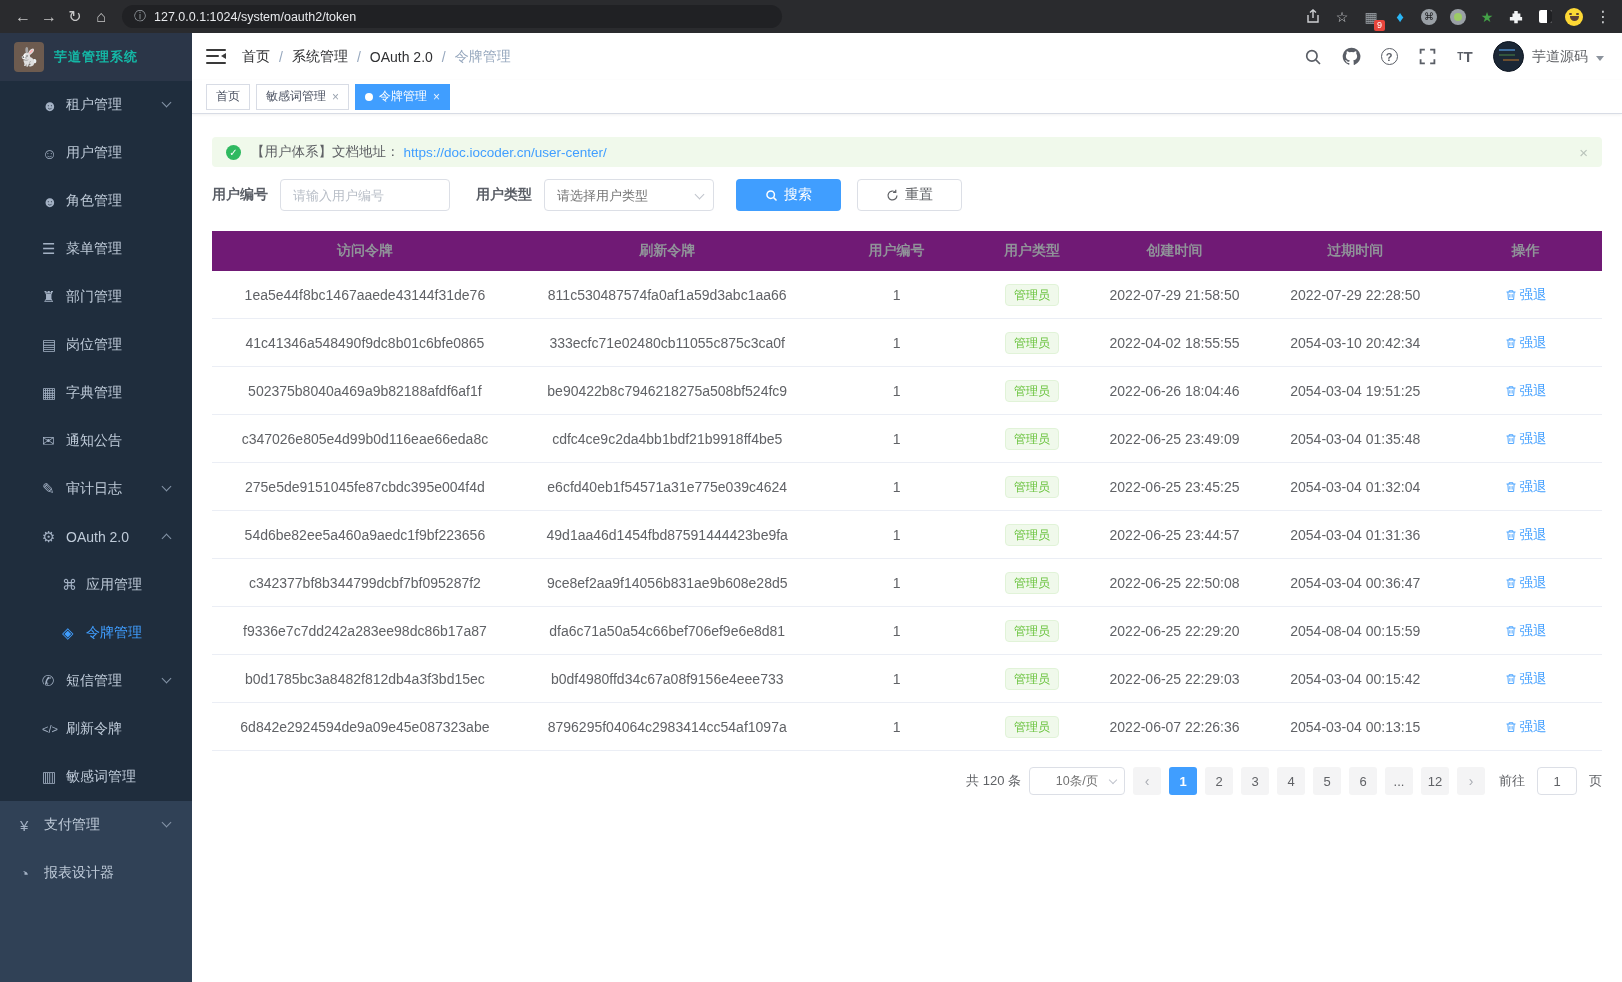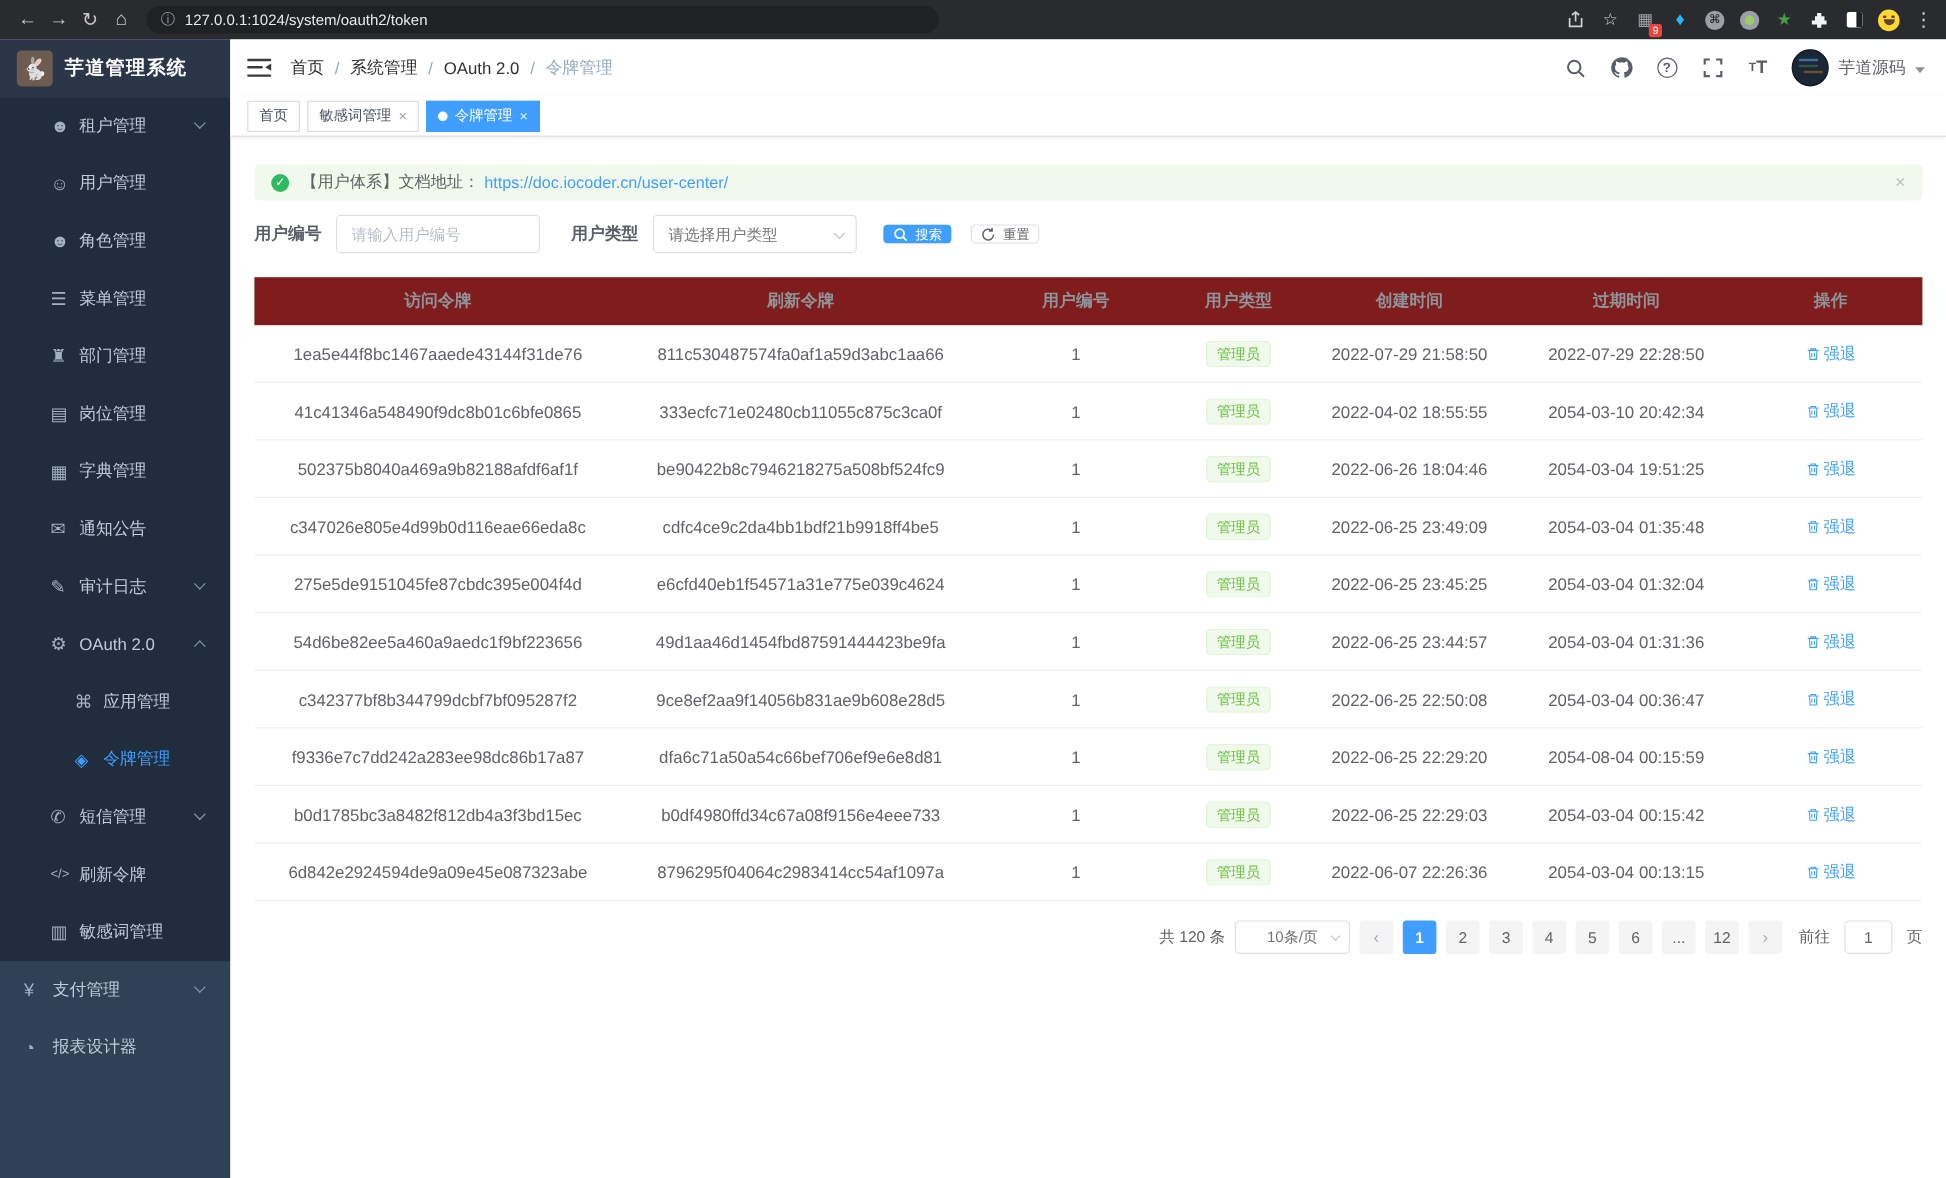--- a/index.html
+++ b/index.html
@@ -31,21 +31,21 @@
 
   
   .shell { display:flex; height:949px; }
 
   
   .sidebar { width:192px; background:#304156; color:#bfcbd9; flex:0 0 192px; display:flex; flex-direction:column; }
   .logo-row { height:48px; display:flex; align-items:center; padding-left:14px; background:#2b3648; }
   .logo-img { width:30px; height:30px; border-radius:4px; background:#6d5b4f; overflow:hidden; position:relative; flex:0 0 auto; }
   .logo-img::after { content:"🐇"; position:absolute; inset:0; display:flex; align-items:center; justify-content:center;
     font-size:18px; color:#f3e9dd; }
-  .logo-title { color:#ffffff; font-weight:bold; font-size:16px; margin-left:10px; letter-spacing:1px; }
+  .logo-title { color:#14b8a6; font-weight:bold; font-size:13px; margin-left:10px; letter-spacing:1px; }
   .menu { flex:1; overflow:hidden; font-size:14px; }
   .submenu-block { background:#1f2d3d; }
   .mi { height:48px; display:flex; align-items:center; cursor:pointer; position:relative; }
   .mi.sub  { padding-left:42px; }
   .mi.sub2 { padding-left:62px; }
   .mi.top  { padding-left:20px; }
   .mi-icon { width:24px; font-size:15px; color:#a3b1c4; text-align:left; flex:0 0 24px; }
   .mi-label { color:#bfcbd9; }
   .mi.active .mi-label, .mi.active .mi-icon { color:#409eff; }
   .caret { width:7px; height:7px; border-right:1.4px solid #8595a8; border-bottom:1.4px solid #8595a8;
@@ -105,28 +105,28 @@
   .alert-close { margin-left:auto; color:#b9c3bb; font-size:15px; cursor:pointer; }
 
   .filter-row { margin-top:12px; display:flex; align-items:center; height:32px; gap:12px; }
   .f-label { font-size:14px; font-weight:bold; color:#5a5e66; }
   .f-input, .f-select { width:170px; height:32px; border:1px solid #dcdfe6; border-radius:4px; padding:0 12px;
     font-size:13px; color:#606266; outline:none; font-family:inherit; }
   .f-input::placeholder { color:#b8bec7; }
   .f-select-wrap { position:relative; }
   .f-select-wrap .caret2 { position:absolute; right:11px; top:12px; width:7px; height:7px;
     border-right:1.3px solid #c0c4cc; border-bottom:1.3px solid #c0c4cc; transform:rotate(45deg); pointer-events:none; }
-  .btn { height:16px; border-radius:4px; font-size:11px; display:flex; align-items:center; gap:6px;
-    padding:0 7px; cursor:pointer; border:1px solid transparent; }
+  .btn { height:32px; border-radius:4px; font-size:14px; display:flex; align-items:center; gap:6px;
+    padding:0 28px; cursor:pointer; border:1px solid transparent; }
   .btn-primary { background:#409eff; color:#fff; margin-left:10px; }
   .btn-plain { background:#fff; color:#606266; border-color:#dcdfe6; margin-left:4px; }
 
   
   .table { margin-top:20px; width:100%; font-size:14px; }
-  .thead { display:flex; background:#7f1d1d; height:40px; align-items:center; color:#909399; font-weight:bold; }
+  .thead { display:flex; background:#701a75; height:40px; align-items:center; color:#909399; font-weight:bold; }
   .tr { display:flex; height:48px; align-items:center; border-bottom:1px solid #ebeef5; color:#606266; }
   .th, .td { text-align:center; overflow:hidden; white-space:nowrap; }
   .c1 { flex:0 0 22%; }  .c2 { flex:0 0 21.5%; } .c3 { flex:0 0 11.5%; } .c4 { flex:0 0 8%; }
   .c5 { flex:0 0 12.5%; } .c6 { flex:0 0 13.5%; } .c7 { flex:1; }
   .badge { display:inline-block; background:#f0f9eb; border:1px solid #e1f3d8; color:#67c23a; font-size:12px;
     border-radius:4px; padding:2px 8px; line-height:16px; }
   .kick { color:#409eff; cursor:pointer; font-size:13.5px; display:inline-flex; align-items:center; gap:3px;
     text-decoration:none; }
 
   

